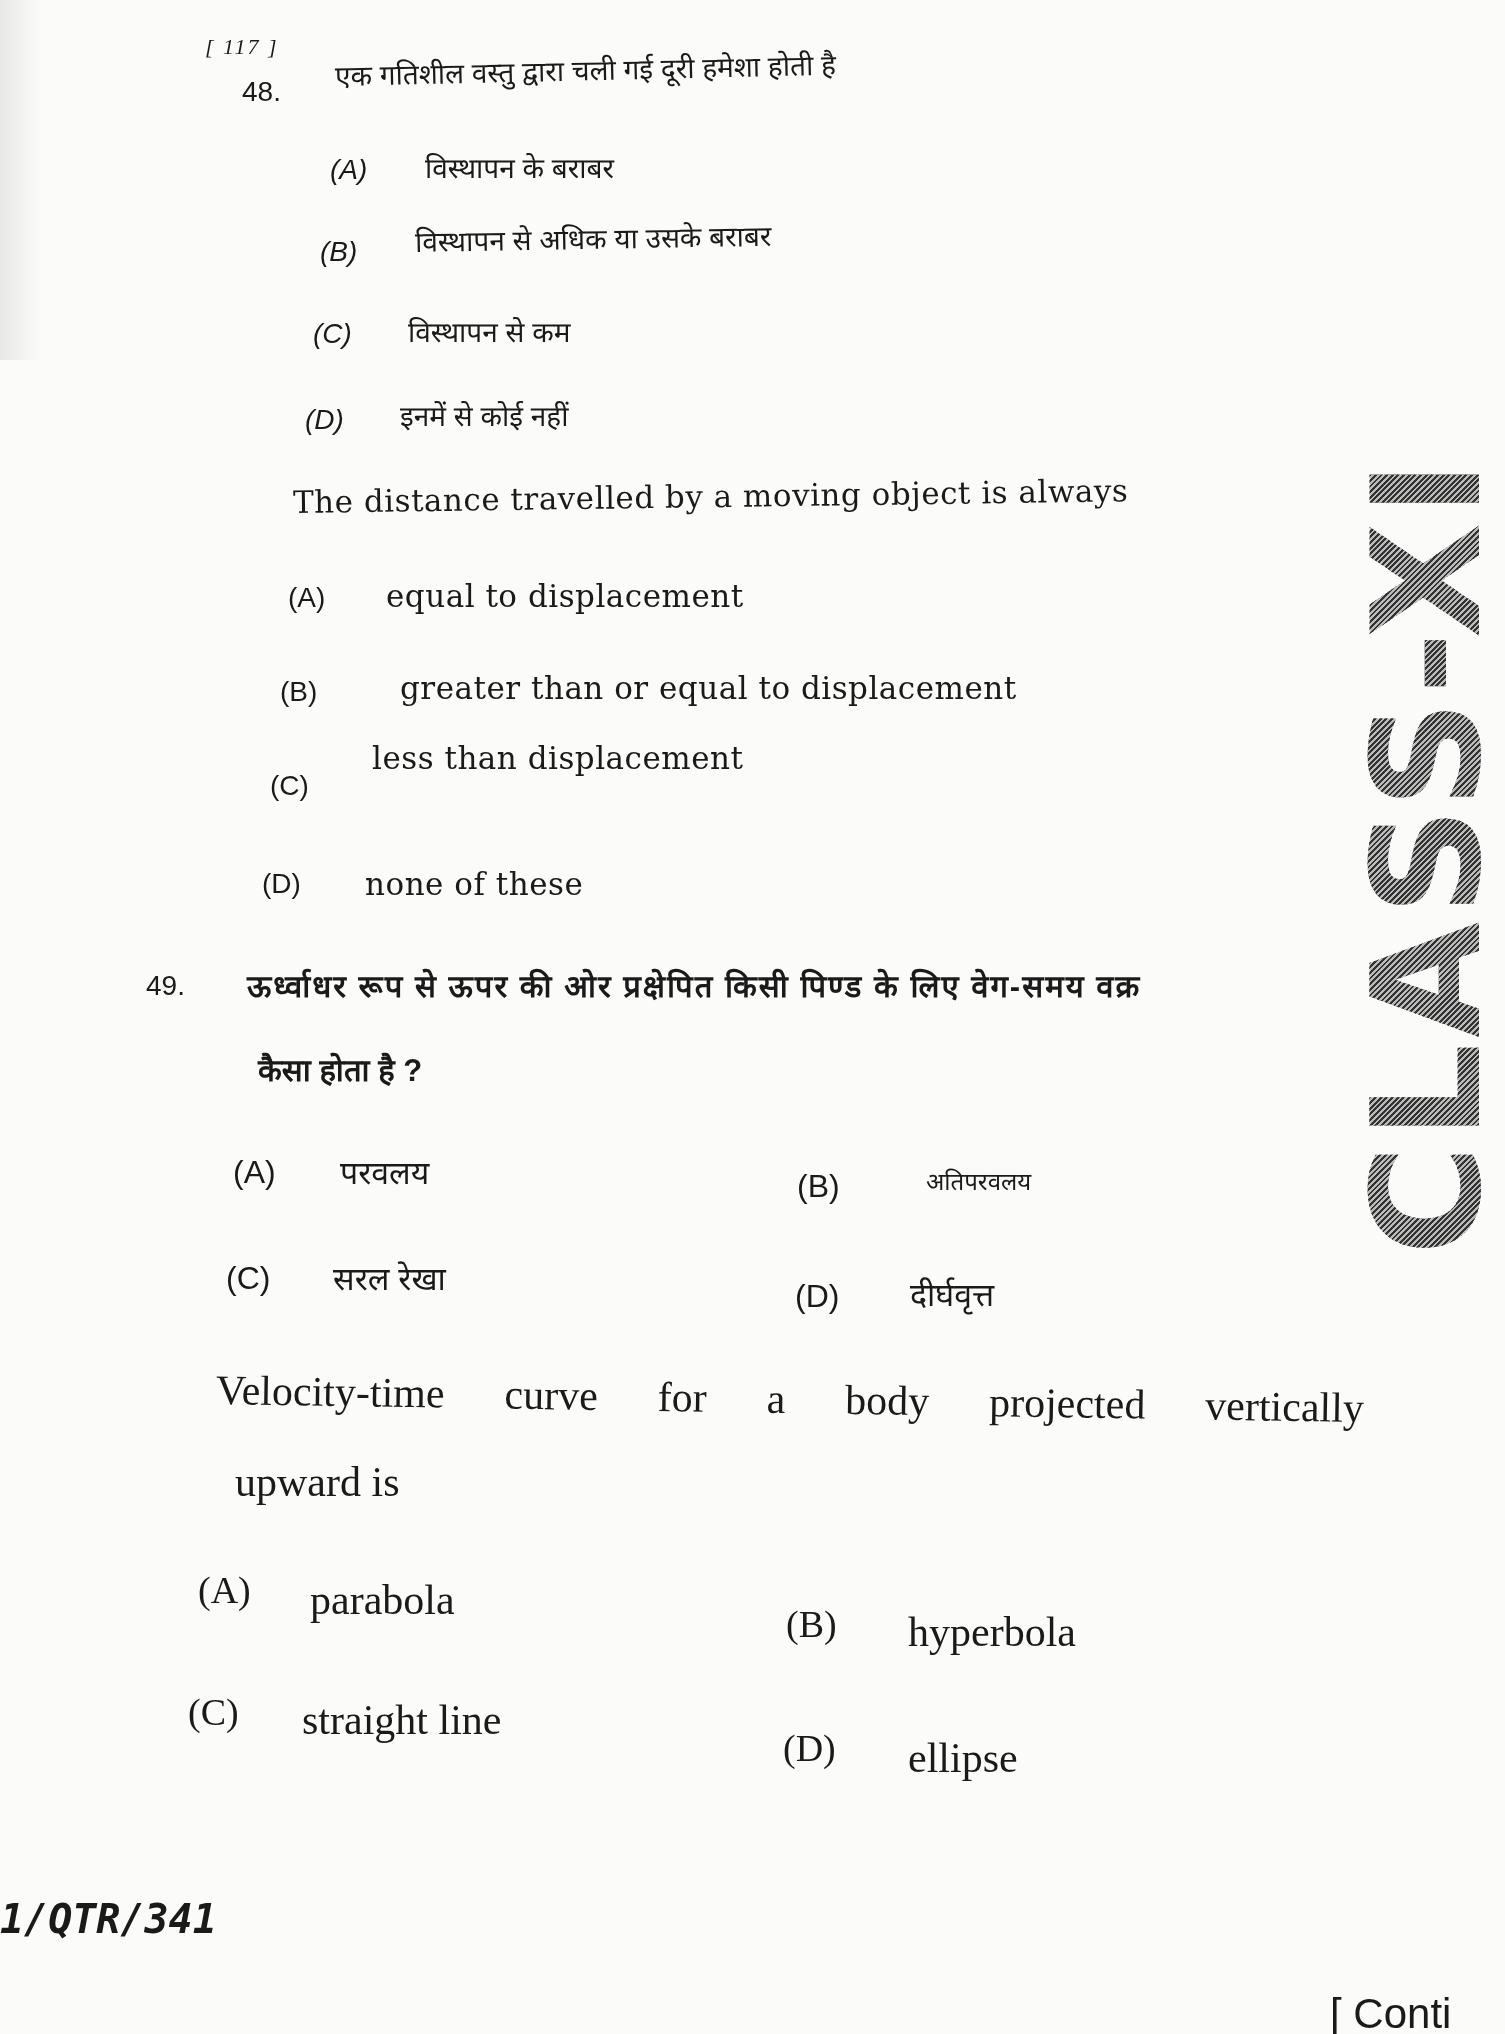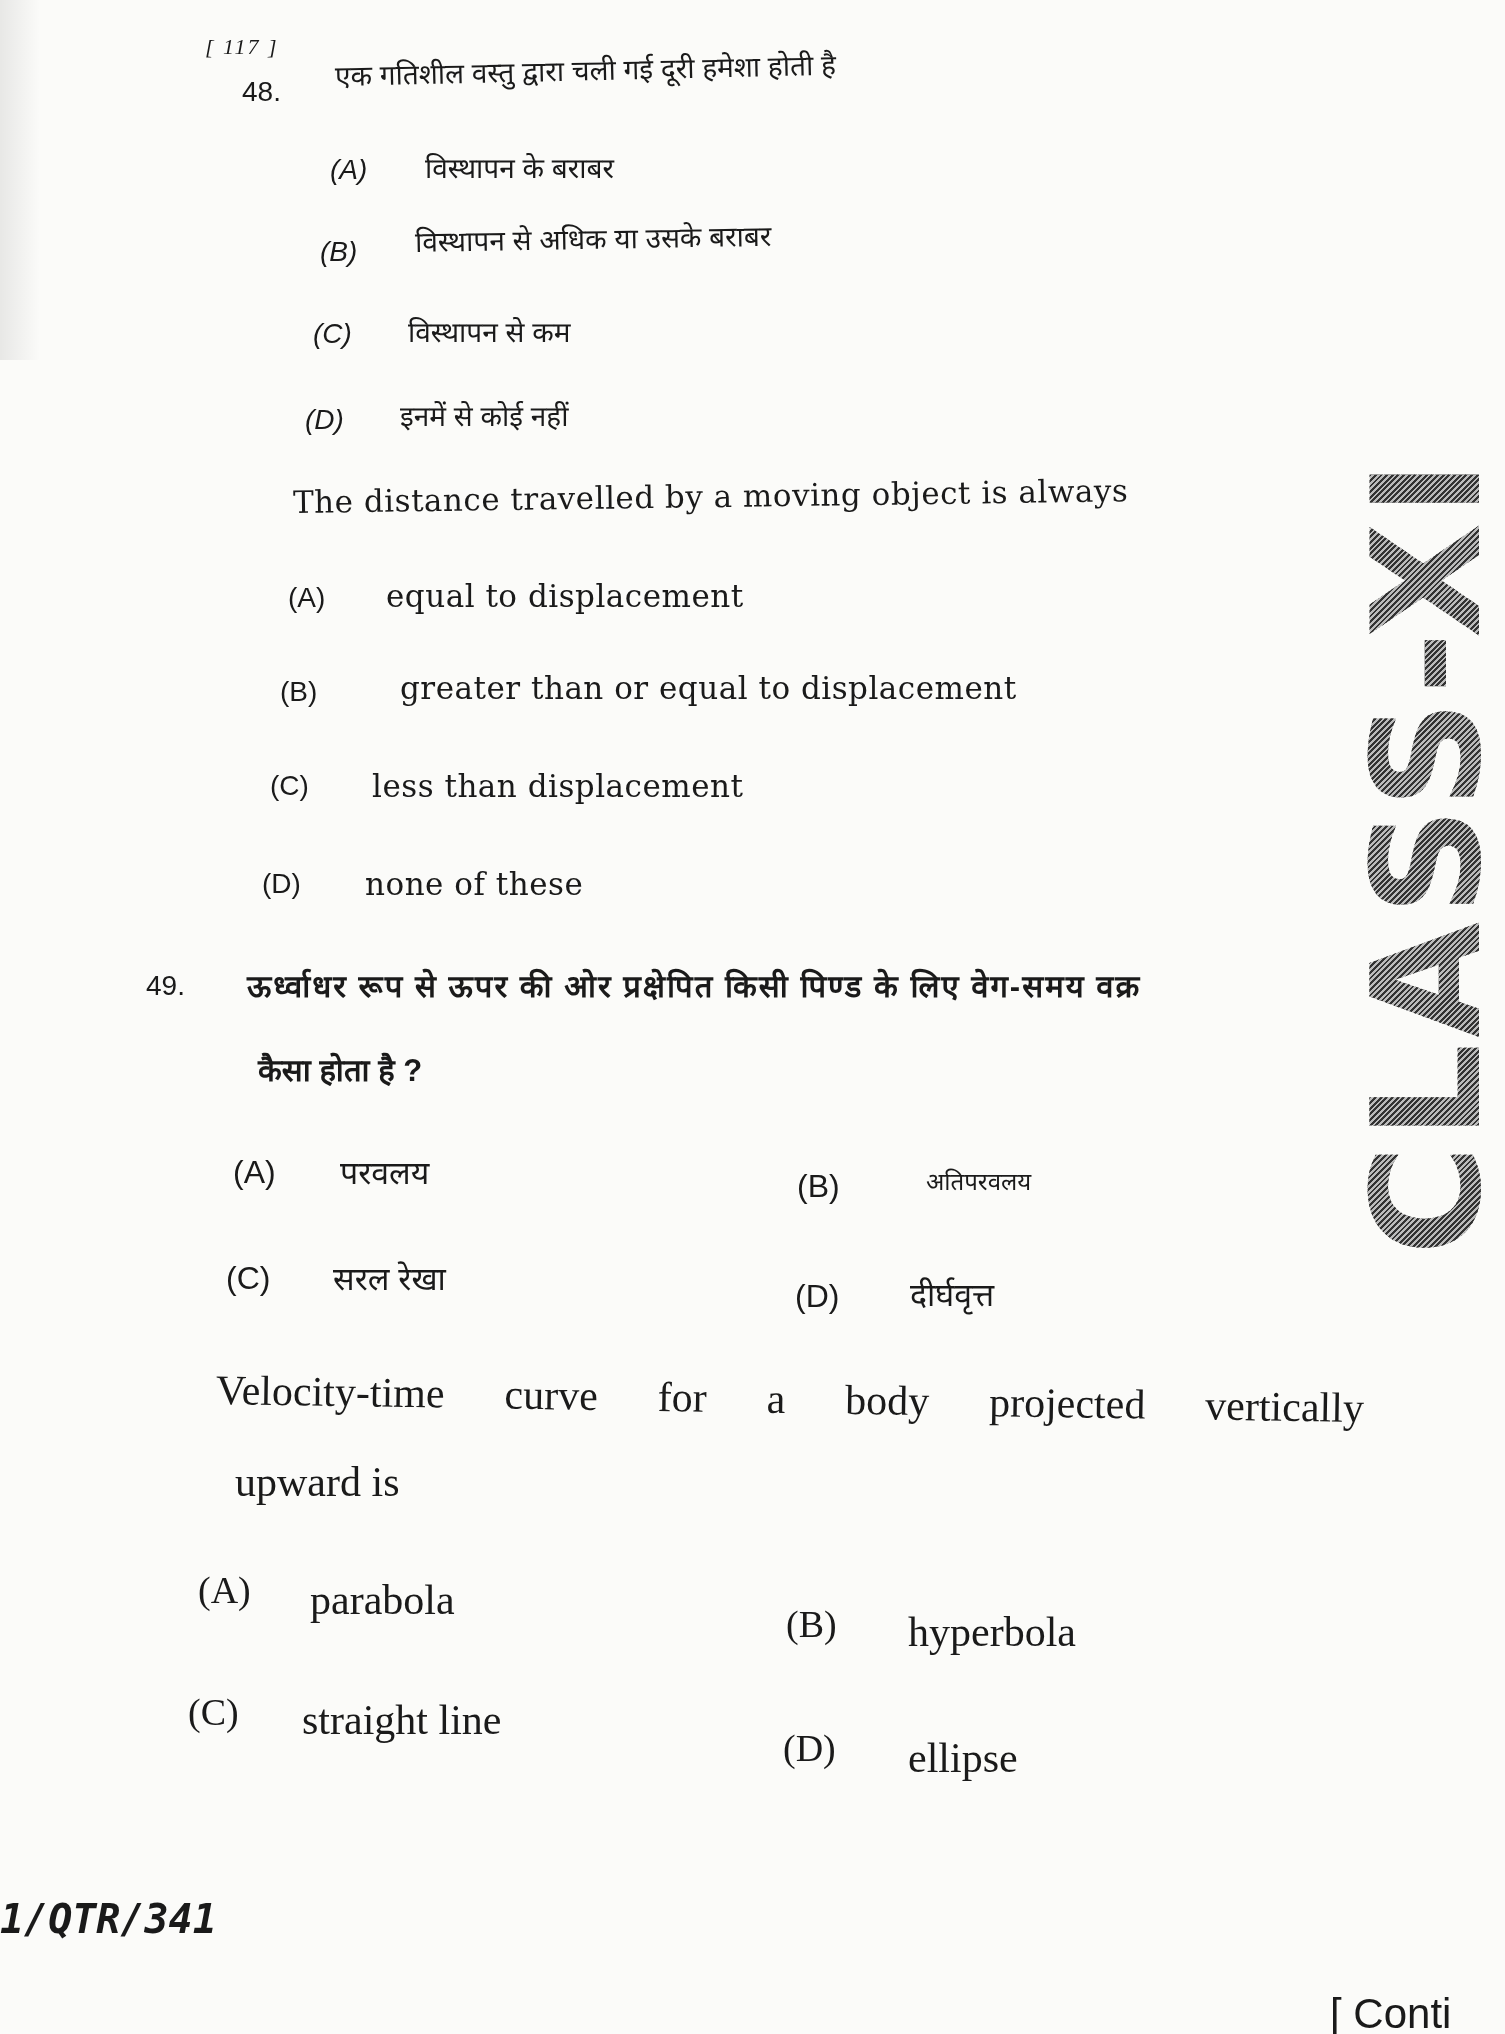--- a/index.html
+++ b/index.html
@@ -115,21 +115,21 @@
 
   <div class="abs en" style="left:293px; top:484px; transform:rotate(-0.8deg); transform-origin:left center;">The distance travelled by a moving object is always</div>
 
   <div class="abs opt-label" style="left:288px; top:582px;">(A)</div>
   <div class="abs en" style="left:386px; top:578px;">equal to displacement</div>
 
   <div class="abs opt-label" style="left:280px; top:676px;">(B)</div>
   <div class="abs en" style="left:380px; top:670px;margin-left:20px;">greater than or equal to displacement</div>
 
   <div class="abs opt-label" style="left:270px; top:770px;">(C)</div>
-  <div class="abs en" style="left:372px; top:768px;">less than displacement</div>
+  <div class="abs en" style="left:372px; top:740px;">less than displacement</div>
 
   <div class="abs opt-label" style="left:262px; top:868px;">(D)</div>
   <div class="abs en" style="left:365px; top:866px;">none of these</div>
 </div>
 
 <div>
   <div class="abs qnum" style="left:146px; top:970px;">49.</div>
   <div class="abs hi" style="left:247px; top:964px; font-weight:bold; letter-spacing:2px; font-size:31px;">ऊर्ध्वाधर रूप से ऊपर की ओर प्रक्षेपित किसी पिण्ड के लिए वेग-समय वक्र</div>
   <div class="abs hi" style="left:243px; top:1048px; font-weight:bold; font-size:31px;margin-left:15px;">कैसा होता है ?</div>
 

